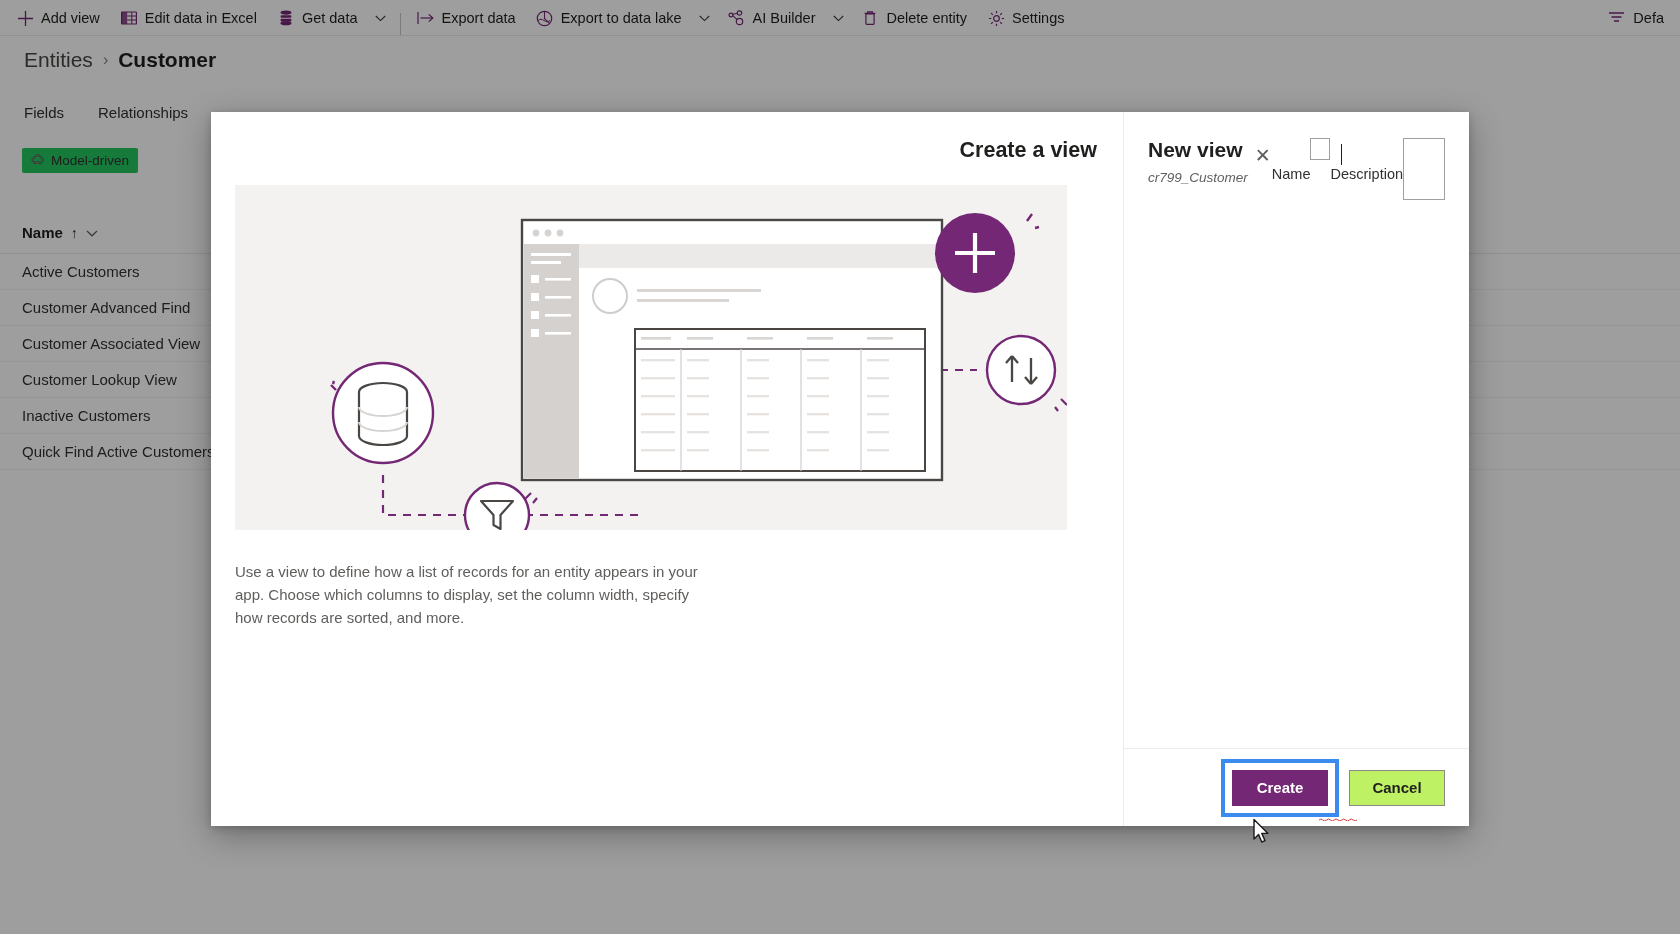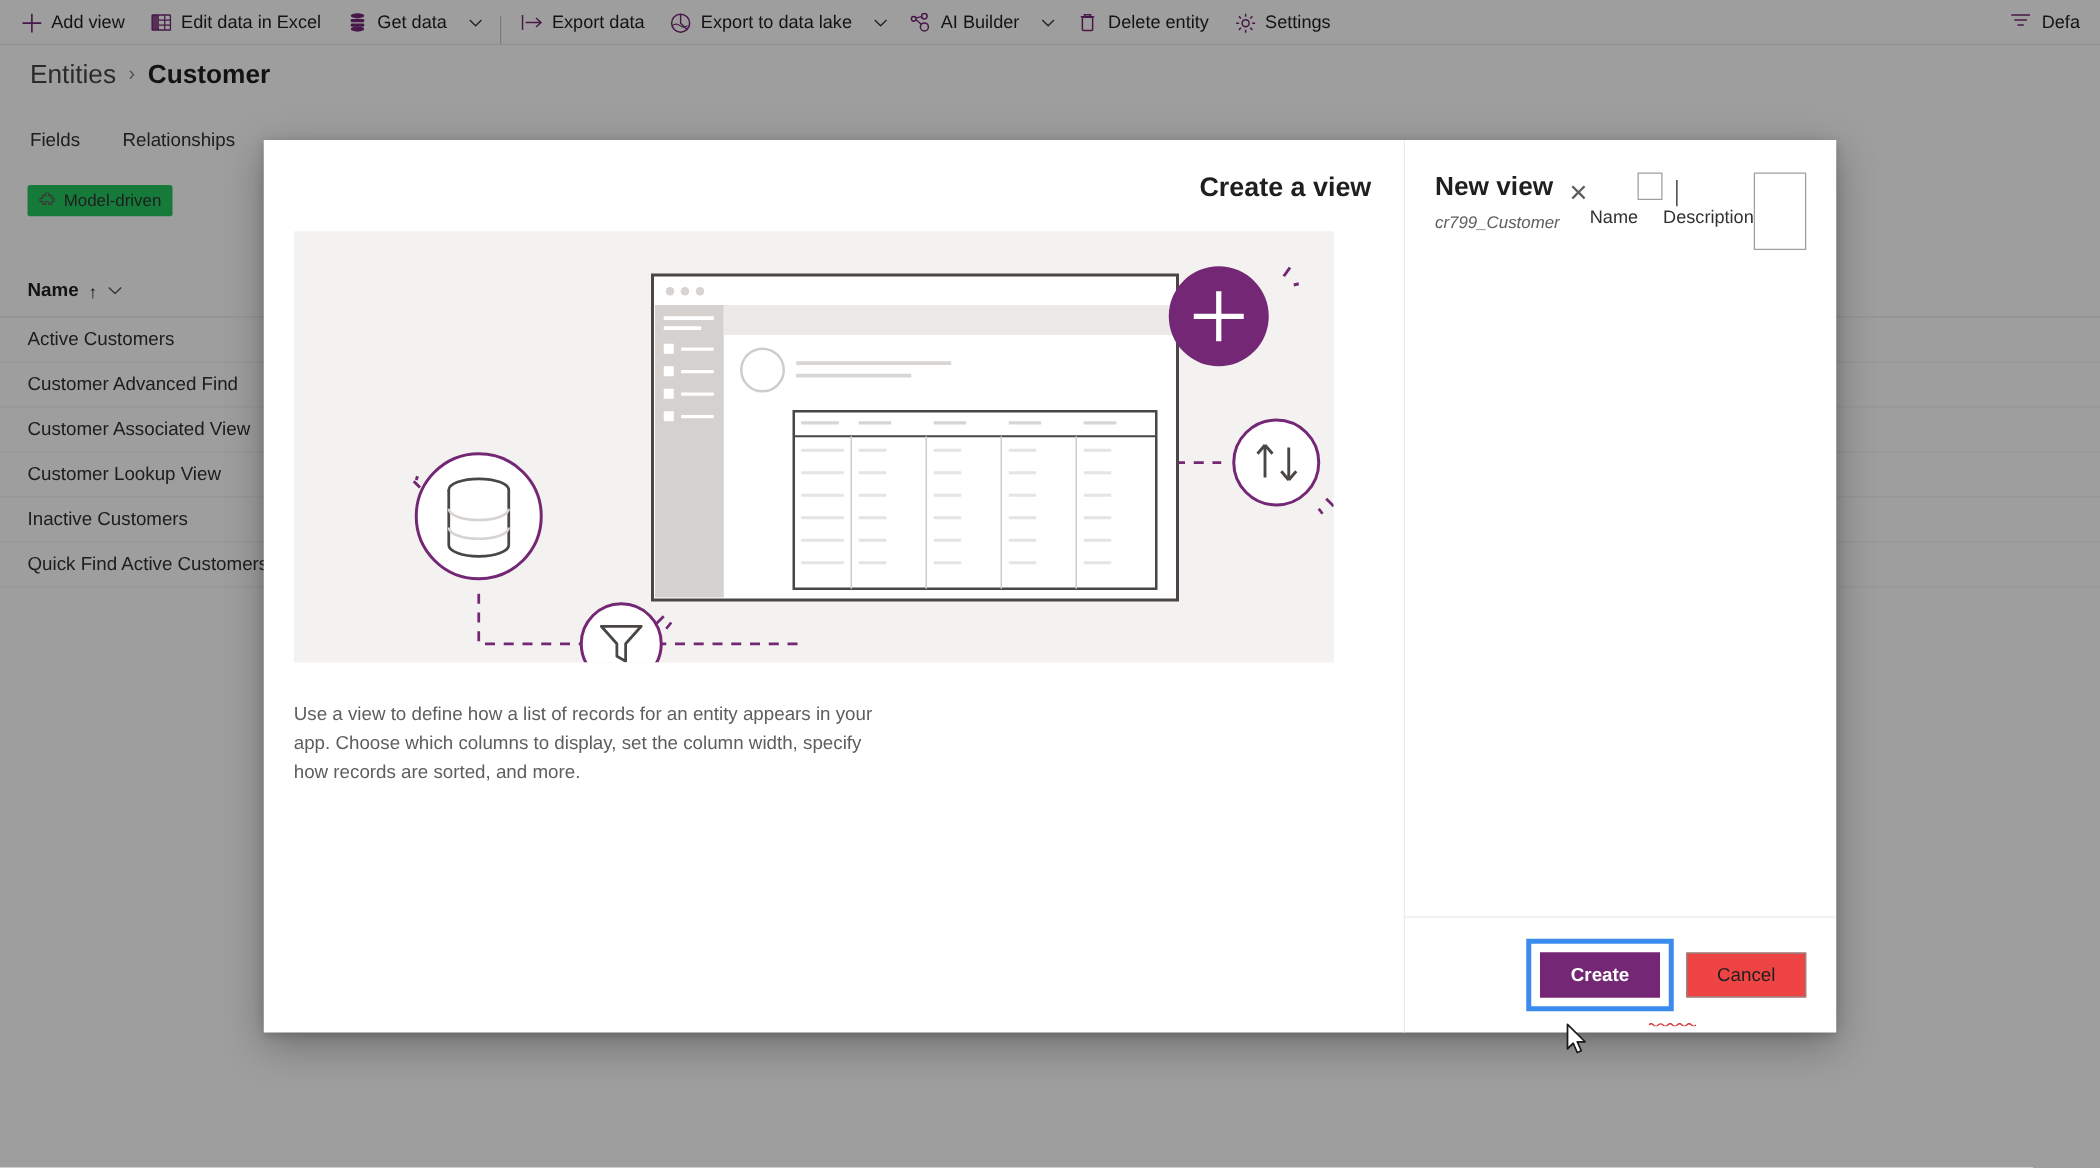--- a/index.html
+++ b/index.html
@@ -182,44 +182,45 @@
   .textarea-input {
     width: 100%; height: 62px;
     border: 1px solid #a19f9d; background: #fff;
     font-family: inherit; font-size: 15px; color: #201f1e;
     padding: 7px 9px; resize: none; outline: none;
   }
 
   
   .dlg-footer {
     position: absolute; left: 0; right: 0; bottom: 0;
-    height: 93px;
+    height: 78px;
     border-top: 1px solid #edebe9;
     display: flex; align-items: center; justify-content: flex-end;
     gap: 0px; padding-right: 24px;
   }
   .focus-ring {
     border: 4px solid #3b8bef;
     padding: 7px;
     background: #ffffff;
     display: inline-flex;
   }
   .btn-primary {
     min-width: 96px; height: 36px;
     background: #742774; color: #ffffff;
     border: 1px solid #742774;
     font-family: inherit; font-size: 15px; font-weight: bold;
     cursor: default;
   }
   .btn-secondary {
     min-width: 96px; height: 36px; margin-left: 10px;
-    background: #ef4444; color: #201f1e;
+    background: #bef264; color: #201f1e;
     border: 1px solid #8a8886;
     font-family: inherit; font-size: 15px;
     cursor: default;
+    font-weight: bold;
   }
 
   
   #mouse-cursor {
     position: absolute; z-index: 200;
     left: 1252px; top: 818px;
     width: 20px; height: 28px;
     pointer-events: none;
   }
 </style>

